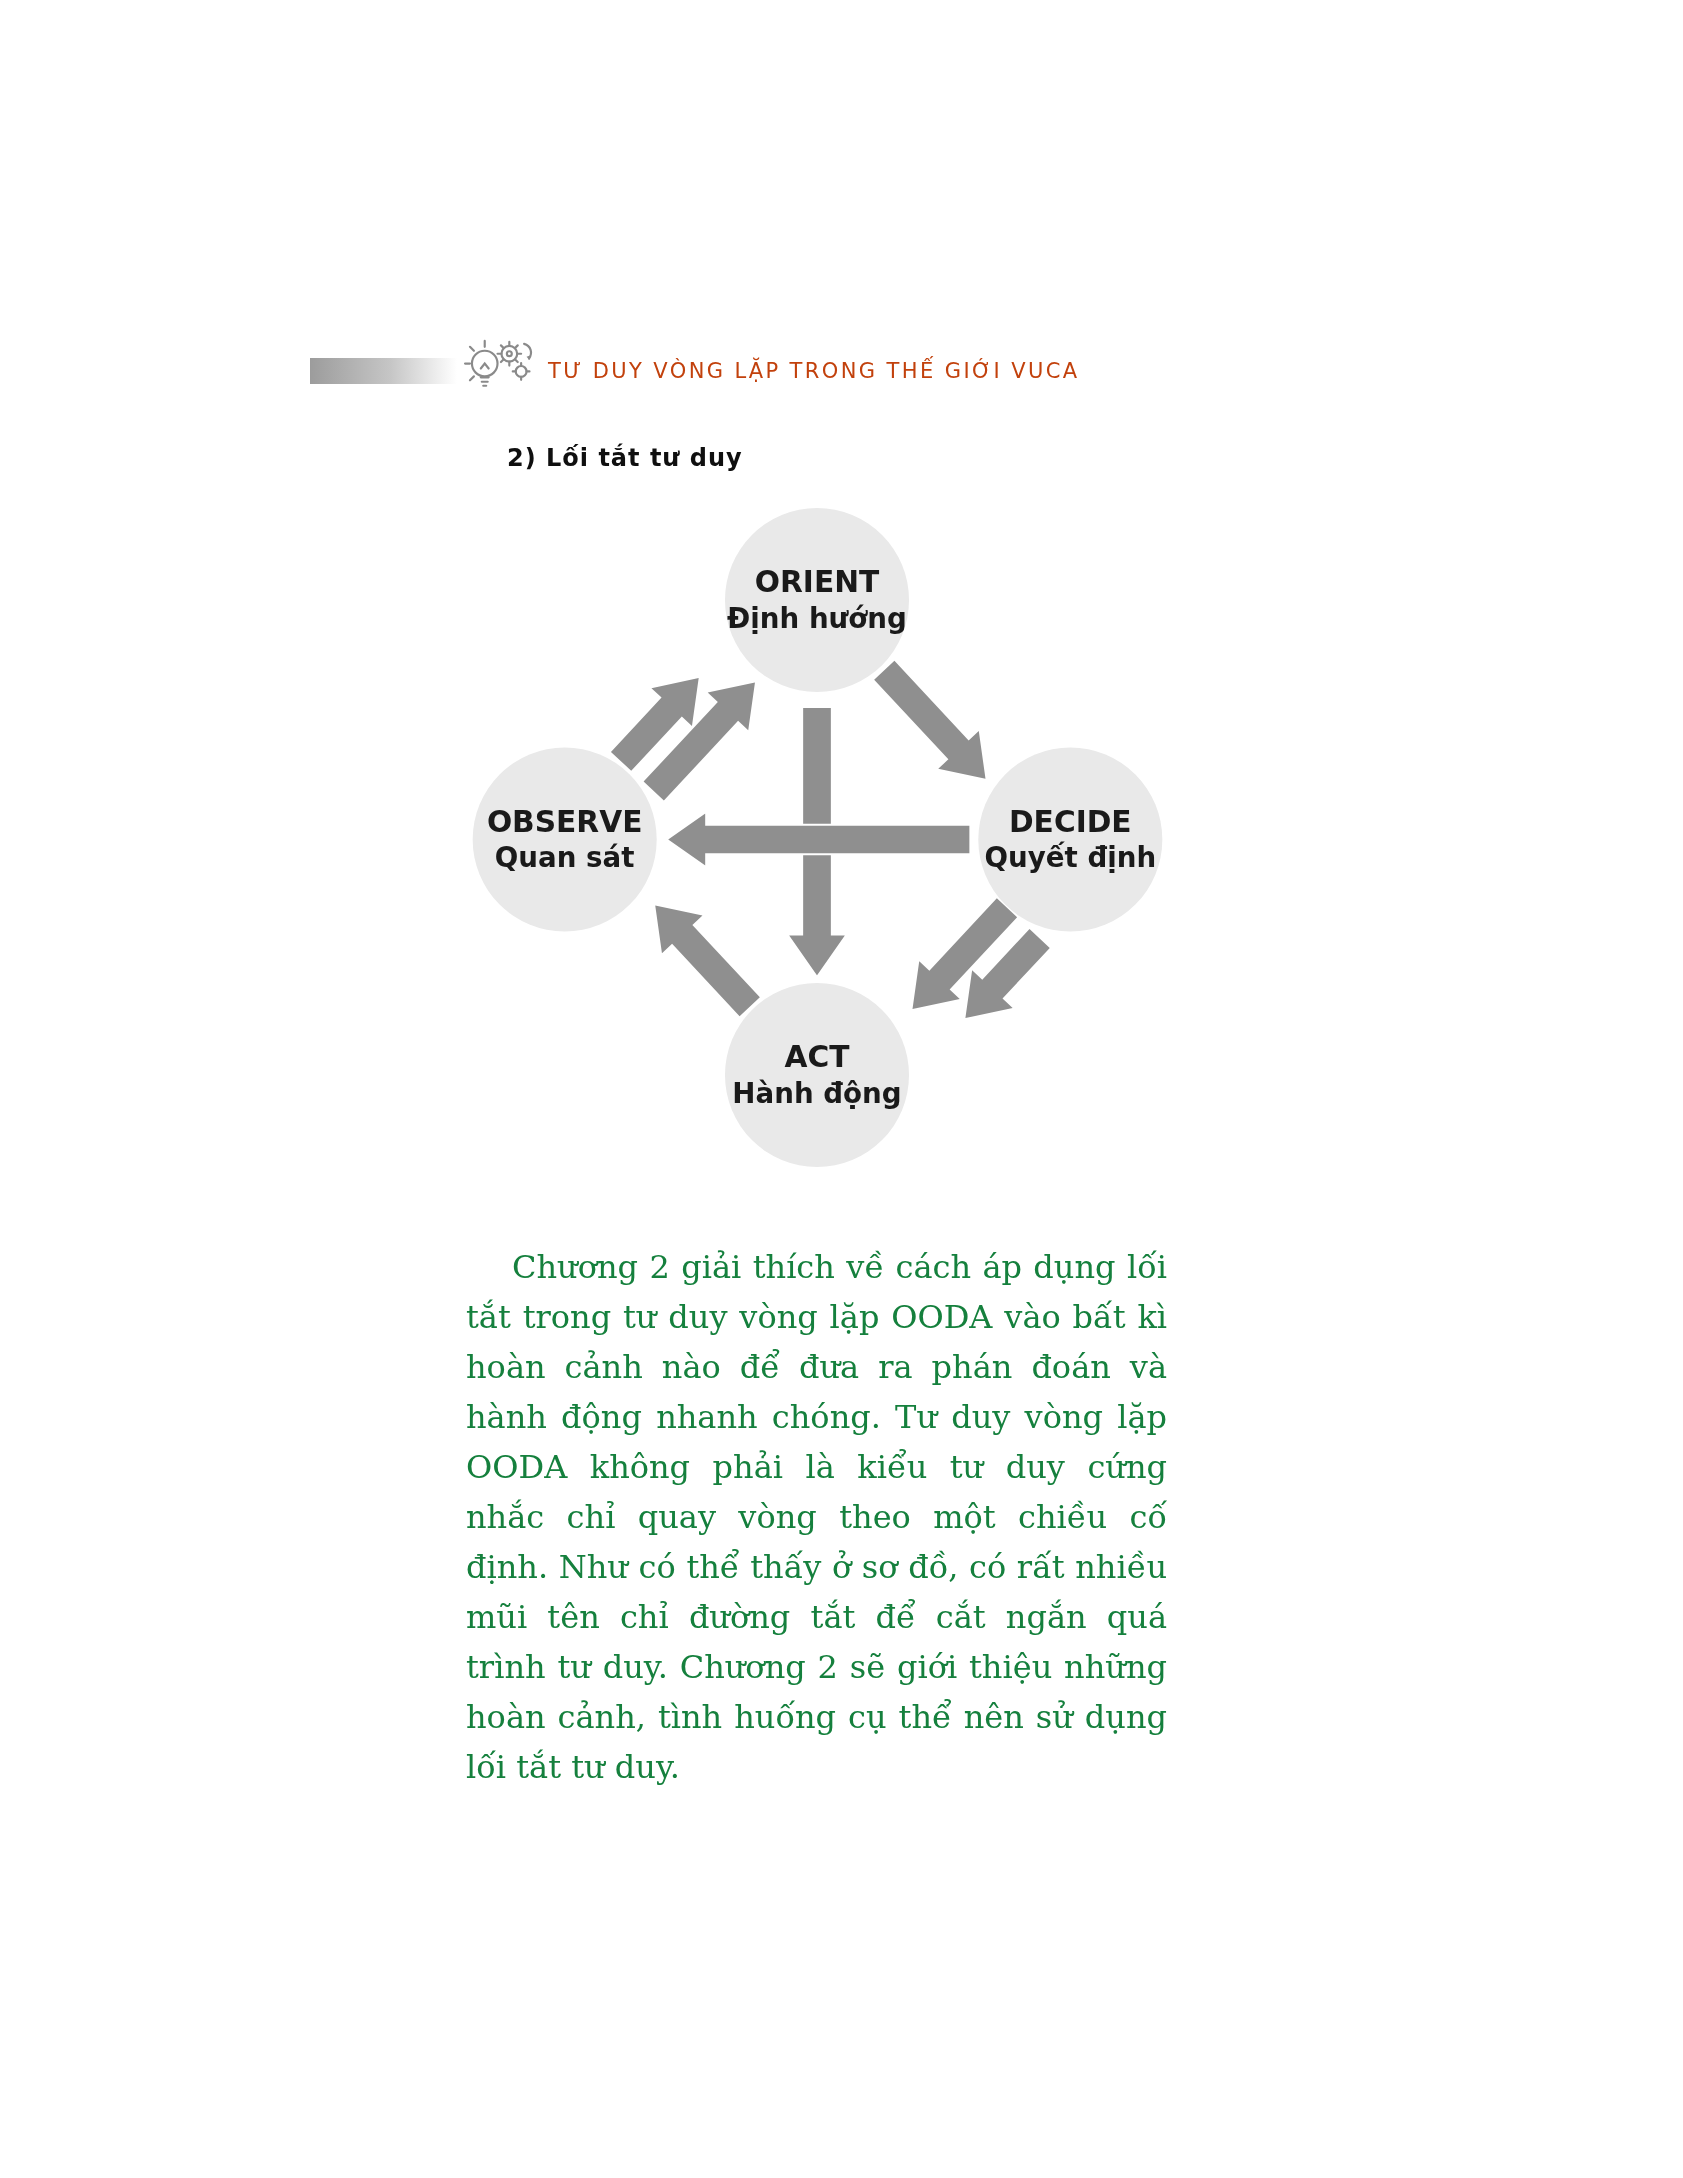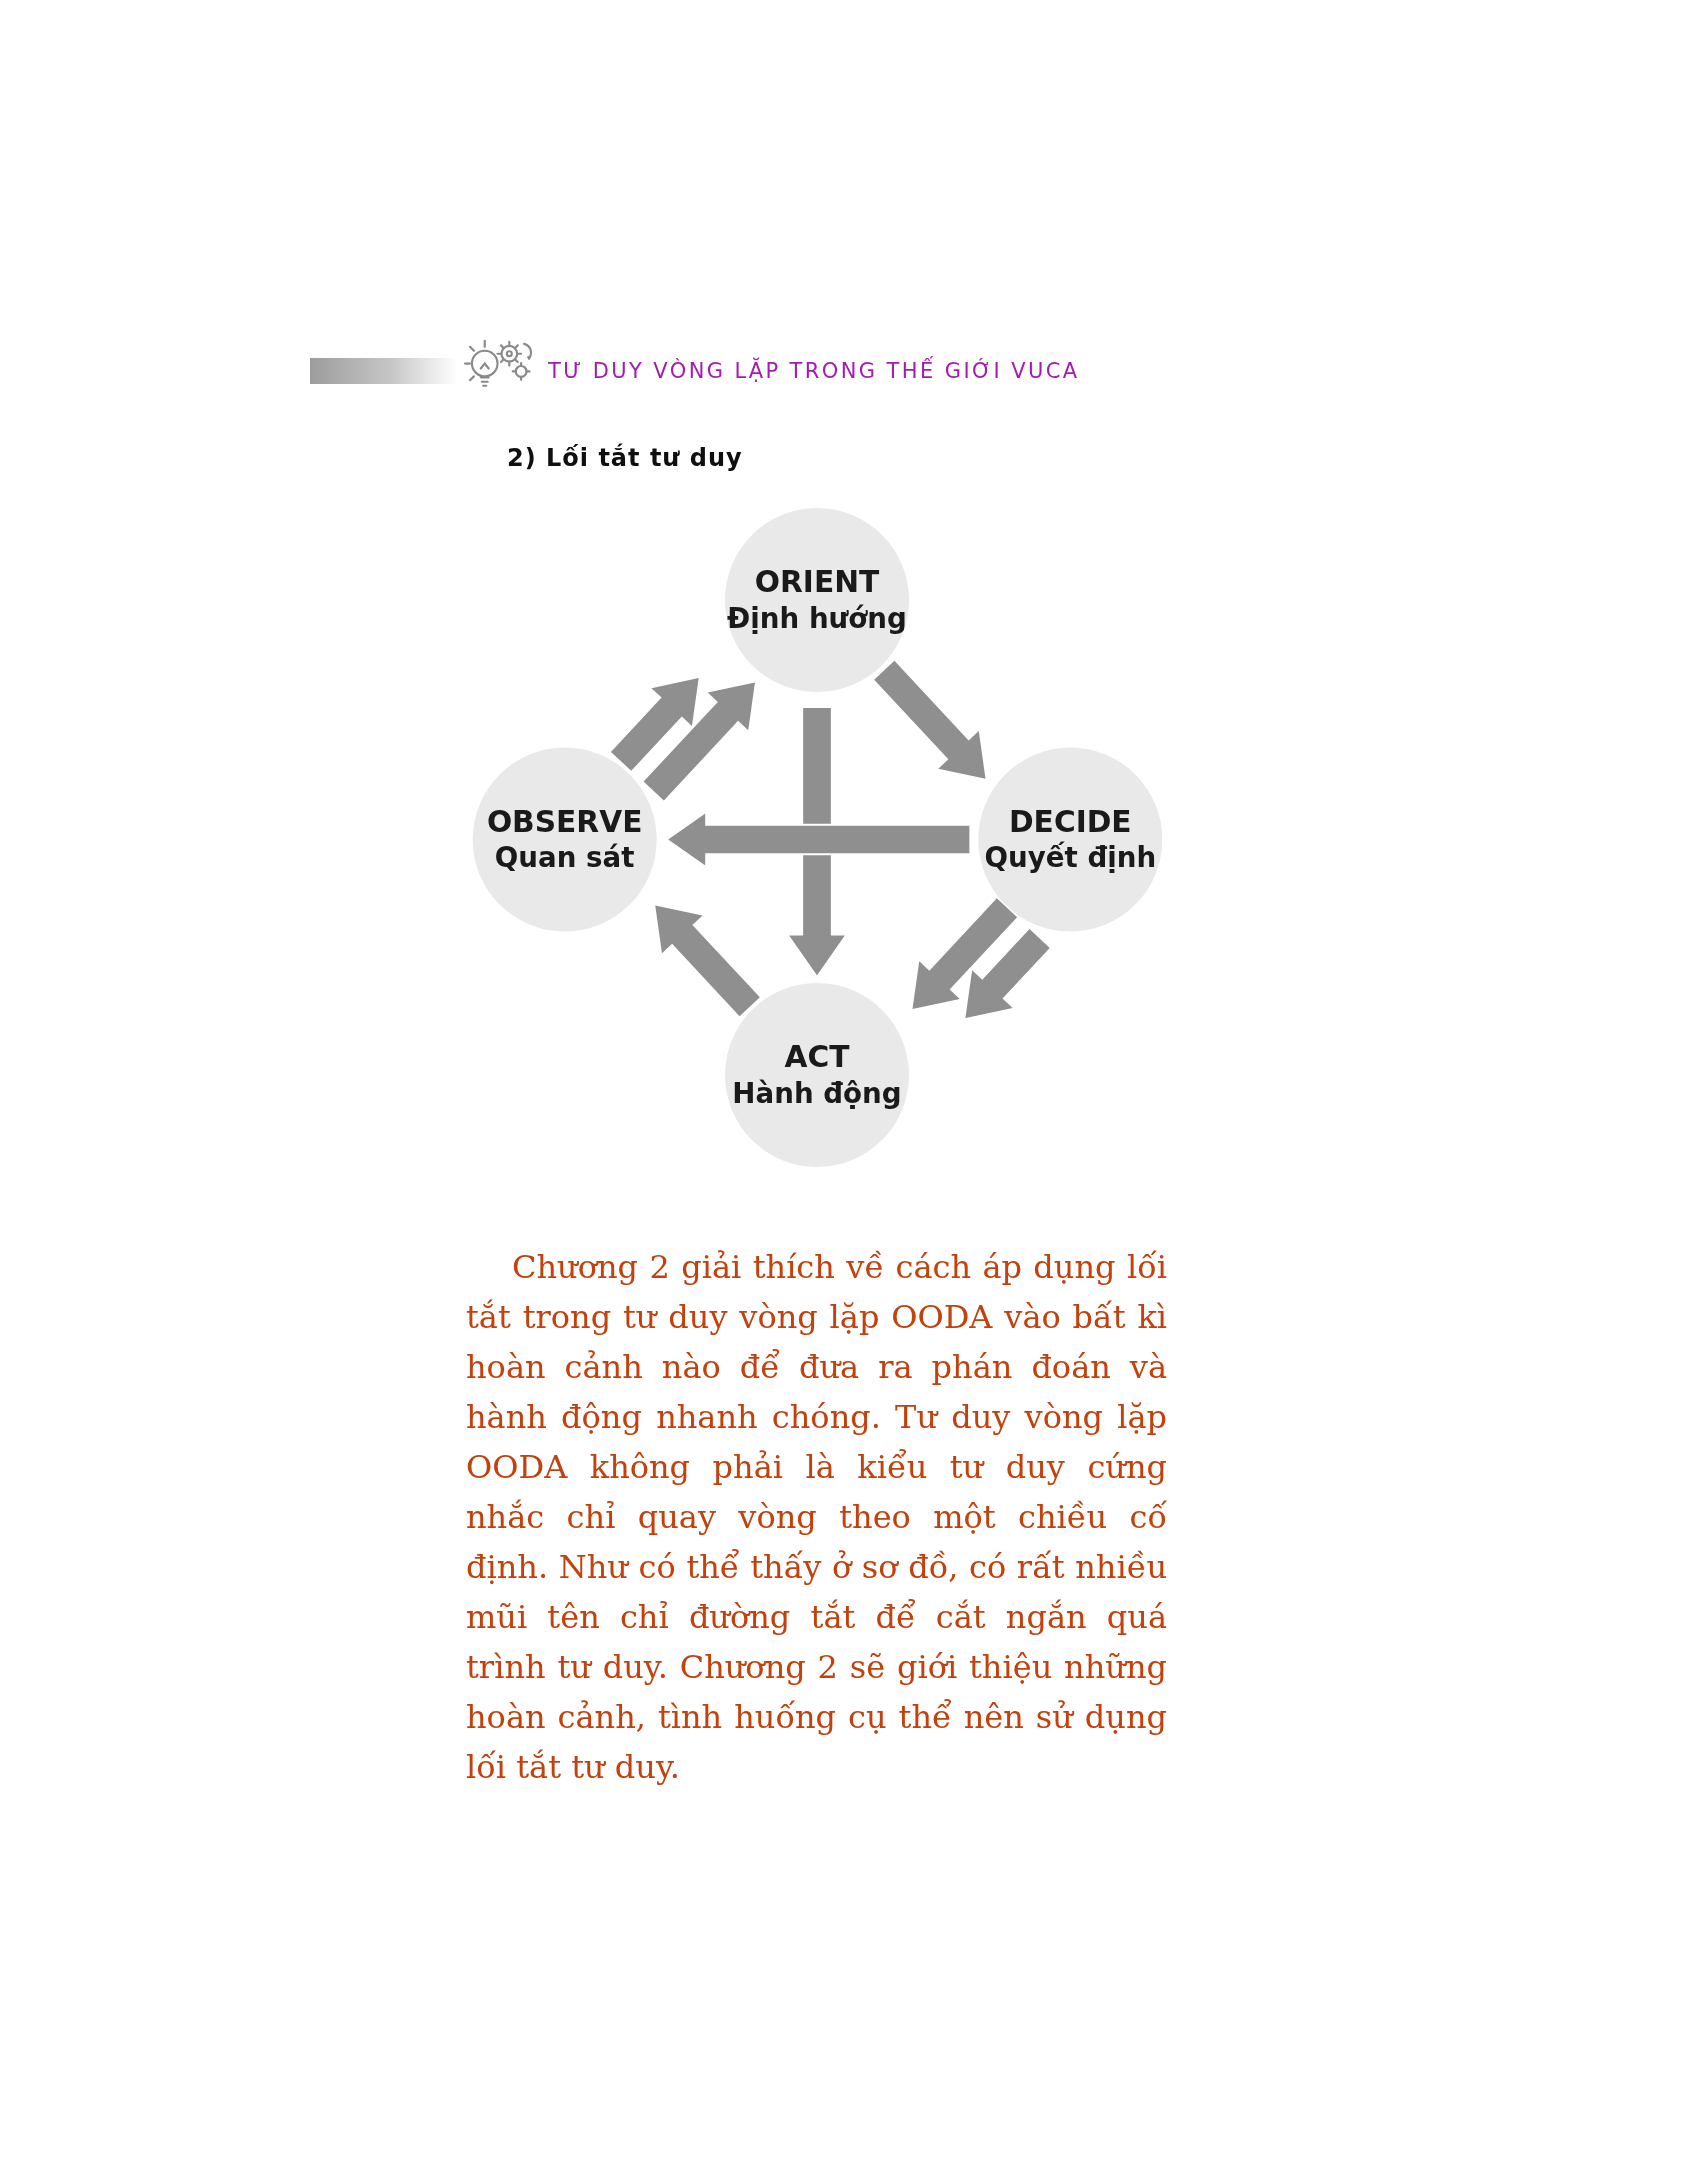--- a/index.html
+++ b/index.html
@@ -5,38 +5,38 @@
   html,body { margin:0; padding:0; background:#ffffff; }
   .page {
     position:relative; width:1683px; height:2178px; background:#ffffff;
     font-family:"DejaVu Sans", sans-serif; overflow:hidden;
   }
 
   
   .header { position:absolute; left:310px; top:343px; height:55px; display:flex; align-items:center; }
   .header-bar { width:147px; height:26px; background:linear-gradient(to right,#9c9c9c,#c6c6c6 55%,#ffffff 100%); }
   .header-icon { margin-left:4px; flex:0 0 auto; }
-  .header-title { margin-left:12px; font-size:21px; letter-spacing:2.4px; color:#a21caf; white-space:nowrap; }
+  .header-title { margin-left:12px; font-size:21px; letter-spacing:2.4px; color:#c2410c; white-space:nowrap; }
 
   
   .section-heading {
     position:absolute; left:507px; top:444px;
     font-size:24px; font-weight:bold; color:#0f0f0f; letter-spacing:1px;
   }
 
   
   .diagram { position:absolute; left:441px; top:494px; width:752px; height:693px; }
   .node-label-en { font-family:"DejaVu Sans", sans-serif; font-weight:bold; font-size:30px; fill:#1a1a1a; text-anchor:middle; }
   .node-label-vi { font-family:"DejaVu Sans", sans-serif; font-weight:bold; font-size:28px; fill:#1a1a1a; text-anchor:middle; }
 
   
   .body-text {
     position:absolute; left:466px; top:1210px; width:701px;
     font-family:"DejaVu Serif", "Liberation Serif", serif;
-    font-size:32px; line-height:50px; color:#c2410c;
+    font-size:32px; line-height:50px; color:#15803d;
     text-align:justify; text-indent:46px;
   }
 
   
   .page-number {
     position:absolute; left:466px; top:1760px; width:701px; text-align:center;
     font-size:24px; color:#2e2e2e; font-family:"DejaVu Sans", sans-serif;
   }
 </style>
 </head>

